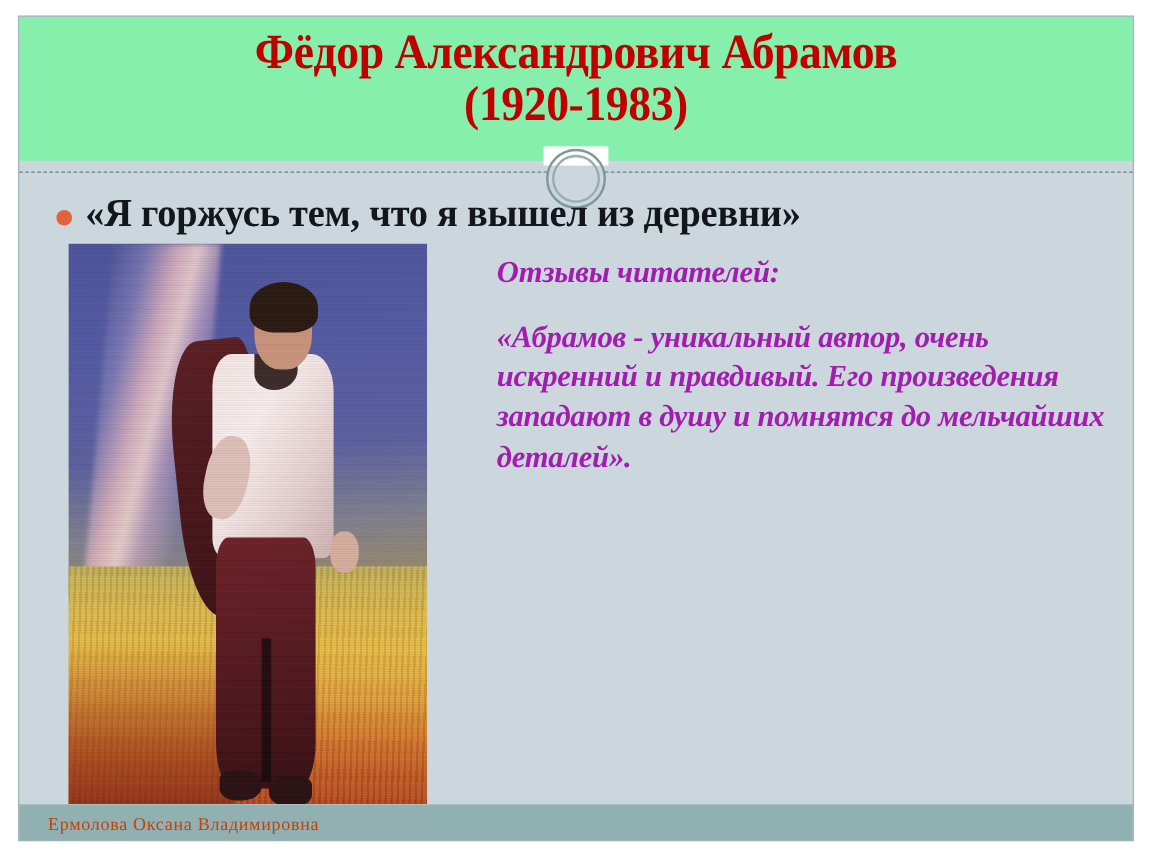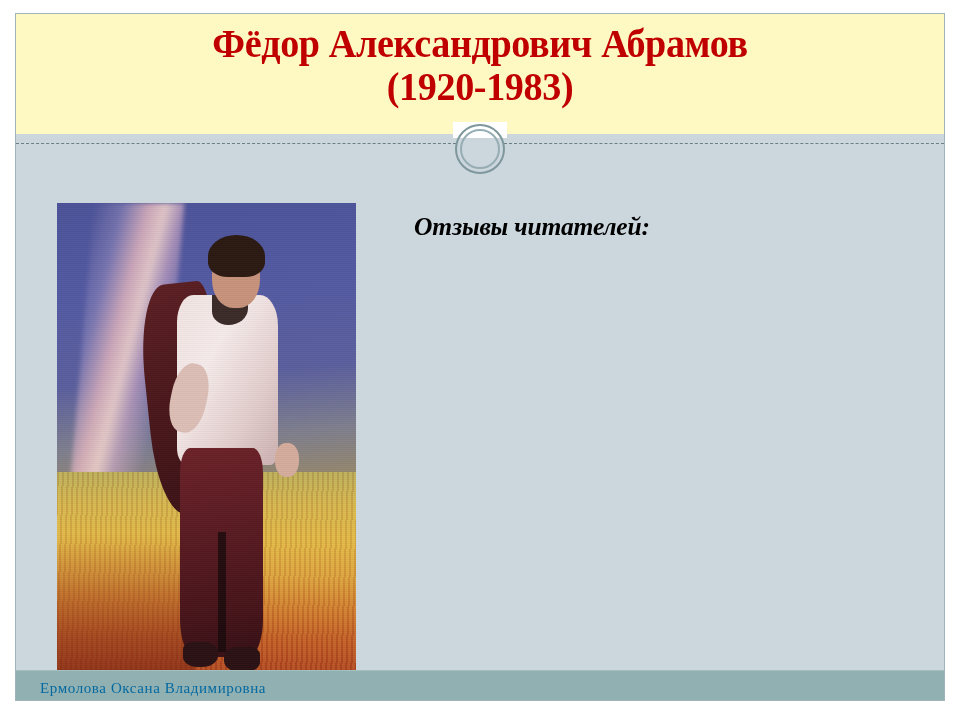--- a/index.html
+++ b/index.html
@@ -23,21 +23,21 @@
     box-sizing: border-box;
     overflow: hidden;
   }
 
   
   #header {
     position: absolute;
     left: 0; top: 0;
     width: 100%;
     height: 120px;
-    background: #fef9c3;
+    background: #86efac;
     box-sizing: border-box;
   }
 
   #title-block {
     position: absolute;
     left: 0; top: 8px;
     width: 100%;
     text-align: center;
     line-height: 1.06;
   }
@@ -343,40 +343,40 @@
     height: 29px;
     background: #91b0b1;
     border-top: 1px solid #a6c0c0;
   }
   #footer-caption {
     position: absolute;
     left: 24px;
     bottom: 3px;
     font-family: "Liberation Serif", serif;
     font-size: 15px;
-    color: #0369a1;
+    color: #c2410c;
     letter-spacing: 0.6px;
     white-space: nowrap;
     z-index: 6;
   }
 
   
   #reviews {
     position: absolute;
     left: 398px;
     top: 196px;
     width: 520px;
   }
   .rv-block {
     font-family: "Liberation Serif", serif;
     font-style: italic;
     font-weight: bold;
     font-size: 25.5px;
     line-height: 1.30;
-    color: #000000;
+    color: #a21caf;
     letter-spacing: -0.2px;
   }
   .rv-gap { height: 21px; }
 </style>
 </head>
 <body>
 
 <div id="slide">
 
   <div id="header">
@@ -389,20 +389,24 @@
   <div id="divider-wrap">
     <div id="divider-hair"></div>
     <div class="divider-seg" id="divider-left"></div>
     <div class="divider-seg" id="divider-right"></div>
     <div id="ring-mask"></div>
     <div id="ring-mask-lower"></div>
     <div id="ring-outer"></div>
     <div id="ring-inner"></div>
   </div>
 
+  <div id="subtitle-row">
+    <div id="subtitle-bullet"></div>
+    <div id="subtitle-text">«Я горжусь тем, что я вышел из деревни»</div>
+  </div>
 
   <div id="photo">
     <div id="photo-sky"></div>
     <div id="photo-rainbow"></div>
     <div id="photo-field"></div>
     <div id="photo-field-texture"></div>
     <div id="photo-grass-left"></div>
     <div id="fig-coat"></div>
     <div id="fig-shirt"></div>
     <div id="fig-arm"></div>
@@ -413,20 +417,21 @@
     <div id="fig-trousers"></div>
     <div id="fig-leg-split"></div>
     <div id="fig-shoe-l"></div>
     <div id="fig-shoe-r"></div>
     <div id="photo-grain"></div>
   </div>
 
   <div id="reviews">
     <div class="rv-block">Отзывы читателей:</div>
     <div class="rv-gap"></div>
+    <div class="rv-block">«Абрамов - уникальный автор, очень искренний и правдивый. Его произведения западают в душу и помнятся до мельчайших деталей».</div>
     <div class="rv-gap"></div>
     <div class="rv-gap"></div>
   </div>
 
   <div id="footer-band"></div>
   <div id="footer-caption">Ермолова Оксана Владимировна</div>
 
 </div>
 
 </body></html>

